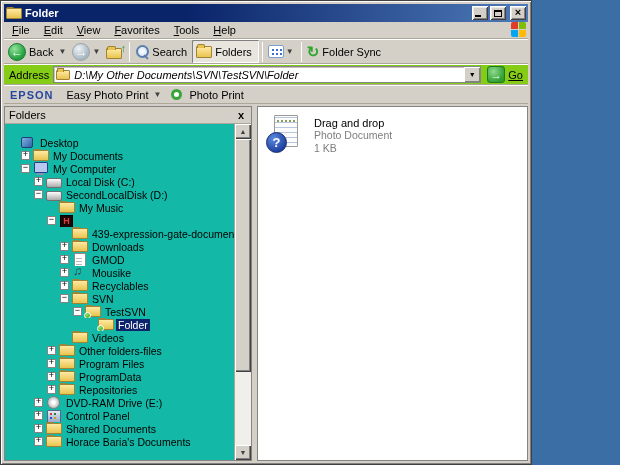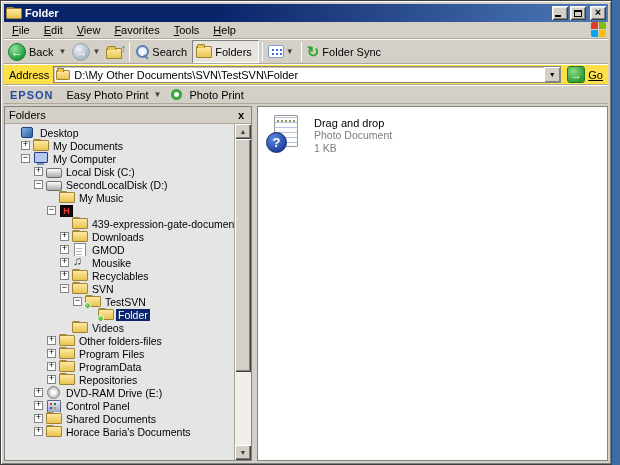--- a/index.html
+++ b/index.html
@@ -1,18 +1,18 @@
 <!DOCTYPE html>
 <html><head>
 <meta charset="utf-8">
 <style>
   html,body { margin:0; padding:0; background:#3a6ea5; font-family:"Liberation Sans", sans-serif; }
   * { box-sizing:border-box; }
   .window {
-    width:612px; height:465px; background:#d4d0c8;
+    width:532px; height:465px; background:#d4d0c8;
     border:1px solid #404040;
     box-shadow: inset 1px 1px 0 #ffffff, inset -1px -1px 0 #808080;
     padding:3px; display:flex; flex-direction:column; overflow:hidden;
   }
   
   .titlebar {
     height:18px; flex:0 0 18px; display:flex; align-items:center;
     background: linear-gradient(to right, #0a246a 0%, #0a246a 35%, #4e7ab8 100%);
     color:#fff; padding:0 2px;
   }
@@ -75,53 +75,53 @@
     border:1px solid #a08334; border-radius:1px; }
   .sm-folder::before { content:''; position:absolute; top:-3px; left:0; width:6px; height:3px;
     background:#e8c44f; border:1px solid #a08334; border-bottom:none; border-radius:2px 2px 0 0; }
   .views-icon { position:relative; width:16px; height:13px; background:#fff; border:1px solid #7ba0cf; border-radius:2px; }
   .views-icon::after { content:''; position:absolute; top:3px; left:3px; width:2px; height:2px; background:#3a6ed0;
     box-shadow: 4px 0 #3a6ed0, 8px 0 #3a6ed0, 0 4px #3a6ed0, 4px 4px #3a6ed0, 8px 4px #3a6ed0; }
   .sync-icon { color:#2fa52f; font-size:15px; font-weight:bold; line-height:1; }
   
   .addressbar {
     height:21px; flex:0 0 21px; display:flex; align-items:center; font-size:11px;
-    border-top:1px solid #fff; border-bottom:1px solid #aca899; background:#fde047; padding:0 3px;
+    border-top:1px solid #fff; border-bottom:1px solid #aca899; background:#84cc16; padding:0 3px;
   }
   .addr-label { margin:0 4px 0 2px; color:#000; }
   .addr-input {
     flex:1 1 auto; height:17px; background:#fff; border:1px solid #848484;
     box-shadow: inset 1px 1px 0 #c6c3bb; display:flex; align-items:center; padding-left:2px; overflow:hidden;
   }
   .addr-foldericon { position:relative; width:14px; height:10px; background:linear-gradient(#ffe9a2,#e8c44f);
     border:1px solid #a08334; border-radius:1px; flex:0 0 auto; margin-right:4px; }
   .addr-foldericon::before { content:''; position:absolute; top:-3px; left:0; width:5px; height:3px;
     background:#e8c44f; border:1px solid #a08334; border-bottom:none; }
-  .addr-text { white-space:nowrap; color:#000; flex:1 1 auto; }
+  .addr-text { white-space:nowrap; color:#000; flex:1 1 auto;font-style:italic; }
   .addr-drop { width:16px; height:15px; background:#d4d0c8; flex:0 0 auto;
     box-shadow: inset 1px 1px 0 #fff, inset -1px -1px 0 #808080; display:flex; align-items:center; justify-content:center;
     font-size:7px; color:#000; }
   .go-btn { width:18px; height:17px; margin:0 3px 0 6px; border-radius:3px;
     background: radial-gradient(circle at 35% 30%, #8fd98f, #2f9e2f 75%); border:1px solid #1e7a1e;
     color:#fff; font-weight:bold; font-size:11px; display:flex; align-items:center; justify-content:center; }
   .go-label { color:#000; margin-right:2px;text-decoration:underline; }
   
   .epsonbar { height:19px; flex:0 0 19px; display:flex; align-items:center; font-size:11px;
     border-top:1px solid #fff; border-bottom:1px solid #aca899; background:#d4d0c8; padding:0 6px; }
   .epson-logo { color:#26479e; font-weight:bold; font-size:11px; letter-spacing:1px; margin-right:10px; }
   .photo-ring { width:11px; height:11px; border:3px solid #3aa53a; border-radius:50%; background:#fff; margin:0 4px 0 8px; }
   
   .content { flex:1 1 auto; display:flex; overflow:hidden; padding-top:2px; }
   .folders-panel { width:248px; flex:0 0 248px; display:flex; flex-direction:column; border:1px solid #848484; background:#fff; }
   .panel-header { height:17px; flex:0 0 17px; background:#d4d0c8; border-bottom:1px solid #aca899;
     display:flex; align-items:center; font-size:11px; padding:0 4px; }
   .panel-title { flex:1 1 auto; }
   .panel-close { font-weight:bold; font-size:11px; padding:0 3px; }
   .panel-body { flex:1 1 auto; display:flex; overflow:hidden; }
-  .tree { flex:1 1 auto; overflow:hidden; padding-top:2px; background:#e5e5e5; }
+  .tree { flex:1 1 auto; overflow:hidden; padding-top:12px; background:#14b8a6; }
   .trow { display:flex; align-items:center; height:13px; white-space:nowrap; font-size:10.5px; overflow:hidden; }
   .tind { flex:0 0 auto; height:1px; }
   .texp { flex:0 0 auto; width:9px; height:9px; border:1px solid #848484; background:#fff; margin-right:3px;
     font-size:9px; line-height:7px; text-align:center; color:#000; font-family:"Liberation Mono", monospace; }
   .texp.empty { border:none; background:transparent; }
   .tlabel { padding:0 2px; color:#000; }
   .tlabel.sel { background:#0b246b; color:#fff; }
   
   .ticon { position:relative; width:15px; height:13px; flex:0 0 auto; margin-right:3px; }
   .ticon-folder, .i-folder, .i-folder-docs, .i-folder-music, .i-folder-downloads, .i-folder-svn {

